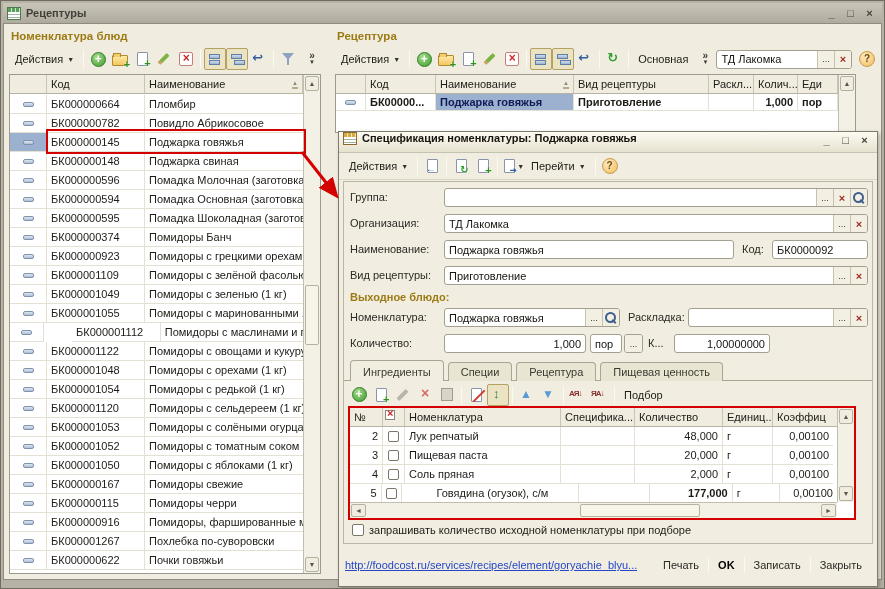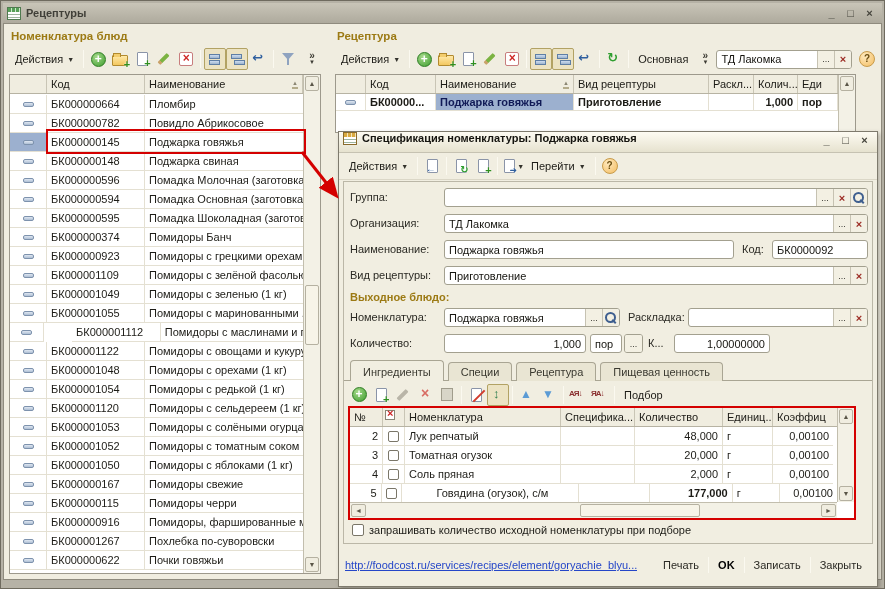--- a/index.html
+++ b/index.html
@@ -720,21 +720,21 @@
     <div class="c" style="width:74px;"></div>
     <div class="c num" style="width:88px;">48,000</div>
     <div class="c" style="width:50px;">г</div>
     <div class="c num" style="width:60px; border-right:none;">0,00100</div>
   </div>
               <div class="g-row" style="height:19px;">
     <div class="c num" style="width:33px;">3</div>
     <div class="c" style="width:22px; justify-content:center; padding:2px;">
       <span class="chkbox" style="width:11px; height:11px;"></span>
     </div>
-    <div class="c" style="width:156px;">Томатная огузок</div>
+    <div class="c" style="width:156px;">Пищевая паста</div>
     <div class="c" style="width:74px;"></div>
     <div class="c num" style="width:88px;">20,000</div>
     <div class="c" style="width:50px;">г</div>
     <div class="c num" style="width:60px; border-right:none;">0,00100</div>
   </div>
               <div class="g-row" style="height:19px;">
     <div class="c num" style="width:33px;">4</div>
     <div class="c" style="width:22px; justify-content:center; padding:2px;">
       <span class="chkbox" style="width:11px; height:11px;"></span>
     </div>

